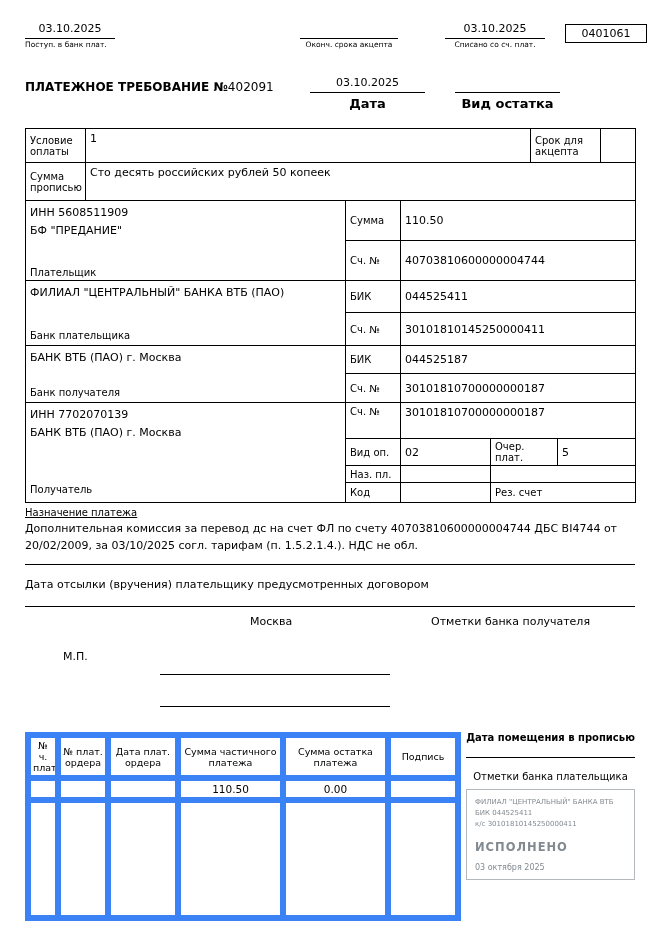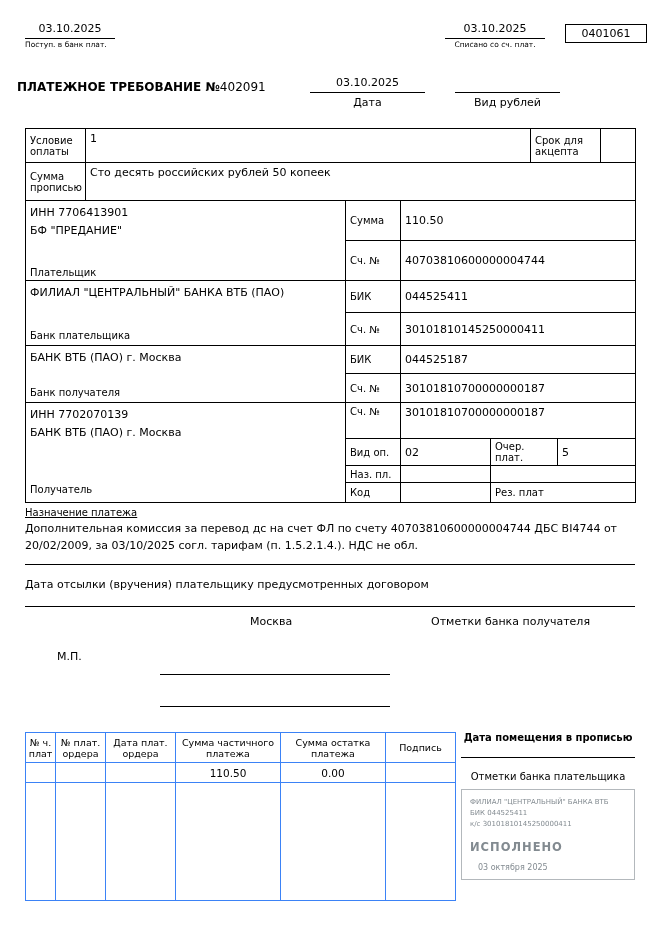--- a/index.html
+++ b/index.html
@@ -8,25 +8,25 @@
           font-family:"DejaVu Sans", sans-serif; color:#000; overflow:hidden; }
 
   
   .topzone { position:relative; height:128px; }
   .dateblock { position:absolute; text-align:center; }
   .dateblock .dval { font-size:11px; padding-bottom:3px; border-bottom:1px solid #000; min-height:16px; }
   .dateblock .dlbl { font-size:7.5px; padding-top:1px; }
   .dateblock .dlbl.left { text-align:left; }
   .formcode { position:absolute; left:565px; top:24px; width:82px; border:1.5px solid #000;
               text-align:center; font-size:11px; padding:2px 0; }
-  .doctitle { position:absolute; left:17px; top:80px; font-size:12px; font-weight:bold; }
+  .doctitle { position:absolute; left:25px; top:80px; font-size:12px; font-weight:bold; }
   .doctitle .num { font-weight:normal; }
   .labeledline { position:absolute; text-align:center; }
   .labeledline .lval { font-size:11px; padding-bottom:3px; border-bottom:1px solid #000; min-height:17px; }
-  .labeledline .llbl { font-size:11px; font-weight:normal; padding-top:3px; }
+  .labeledline .llbl { font-size:13px; font-weight:bold; padding-top:3px; }
 
   
   table.mt { border-collapse:collapse; table-layout:fixed; width:610px; margin-left:25px; }
   table.mt td { border:1px solid #000; font-size:11px; padding:2px 4px; vertical-align:middle; overflow:hidden; }
   table.mt td.small { font-size:10px; }
   table.mt td.vtop { vertical-align:top; padding-top:3px; }
   tr.r1 { height:34px;margin-top:48px; } tr.r2 { height:38px; }
   tr.r3a { height:40px; } tr.r3b { height:40px; }
   tr.r4a { height:32px; } tr.r4b { height:33px; }
   tr.r5a { height:28px; } tr.r5b { height:29px; }
@@ -39,66 +39,70 @@
   .purpose-label { margin:4px 0 3px 25px; font-size:10px;text-decoration:underline; }
   .purpose-text  { margin:0 25px; width:610px; font-size:11px; line-height:1.5;
                    padding-bottom:10px; border-bottom:1px solid #000; }
   .send-date { margin:13px 25px 0; width:610px; font-size:11px; padding-bottom:15px; border-bottom:1px solid #000; }
 
   .sig-row { display:flex; margin:8px 25px 0; font-size:11px; }
   .sig-row .sig-label { margin-left:225px; }
   .sig-row .bank-marks { margin-left:auto; margin-right:45px; }
 
   .mp-zone { position:relative; height:88px; margin:4px 25px 0; }
-  .mp-zone .mp { position:absolute; left:32px; top:18px; font-size:11px; }
+  .mp-zone .mp { position:absolute; left:38px; top:18px; font-size:11px; }
   .mp-zone .sline { position:absolute; left:135px; width:230px; border-bottom:1px solid #000; }
 
   
   .bottom { display:flex; margin:12px 25px 0; align-items:flex-start; }
   table.pt { border-collapse:collapse; table-layout:fixed; width:430px; }
-  table.pt td { border:1px solid #3b82f6; font-size:9.5px; text-align:center; padding:2px; vertical-align:middle; overflow:hidden; }
+  table.pt td { border:6px solid #3b82f6; font-size:9.5px; text-align:center; padding:2px; vertical-align:middle; overflow:hidden; }
   tr.ph { height:30px; } tr.pv { height:20px; } tr.pf { height:118px; }
   tr.pv td { font-size:10.5px; }
 
   .right-col { width:180px; margin-left:5px; }
   .card-label { font-size:10px; font-weight:bold; text-align:center; padding-bottom:14px; border-bottom:1px solid #000; }
   .marks-label { font-size:10px; font-weight:normal; text-align:center; margin-top:13px; }
   .stamp { border:1px solid #b3b8bc; margin-top:7px; padding:7px 8px; color:#828a90; }
   .stamp .s-sm { font-size:7px; line-height:1.55; }
   .stamp .s-status { font-size:11.5px; font-weight:bold; letter-spacing:1px; margin:10px 0 9px; }
-  .stamp .s-date { font-size:8px;margin-left:8px; }
+  .stamp .s-date { font-size:8px; }
 </style>
 </head>
 <body>
 
 <div class="page">
 
   <div class="topzone">
     <div class="dateblock" style="left:25px; top:22px; width:90px;">
       <div class="dval">03.10.2025</div>
       <div class="dlbl left">Поступ. в банк плат.</div>
     </div>
+    <div class="dateblock" style="left:300px; top:22px; width:98px;">
+      <div class="dval">&nbsp;</div>
+      <div class="dlbl">Оконч. срока акцепта</div>
+    </div>
     <div class="dateblock" style="left:445px; top:22px; width:100px;">
       <div class="dval">03.10.2025</div>
       <div class="dlbl">Списано со сч. плат.</div>
     </div>
     <div class="formcode">
       <span>0401061</span>
     </div>
 
     <div class="doctitle">
       <span>ПЛАТЕЖНОЕ ТРЕБОВАНИЕ №</span><span class="num">402091</span>
     </div>
     <div class="labeledline" style="left:310px; top:76px; width:115px;">
       <div class="lval">03.10.2025</div>
       <div class="llbl">Дата</div>
     </div>
     <div class="labeledline" style="left:455px; top:76px; width:105px;">
       <div class="lval">&nbsp;</div>
-      <div class="llbl">Вид рублей</div>
+      <div class="llbl">Вид остатка</div>
     </div>
   </div>
 
   <table class="mt">
     <colgroup>
       <col style="width:60px">
         <col style="width:260px">
         <col style="width:55px">
         <col style="width:90px">
       <col style="width:40px">
@@ -115,21 +119,21 @@
     </tr>
     <tr class="r2">
       <td class="small">Сумма прописью</td>
       <td colspan="7" class="vtop">Сто десять российских рублей 50 копеек</td>
     </tr>
 
     <tr class="r3a">
       <td colspan="2" rowspan="2" class="vtop">
         <div class="block-inner" style="height:74px;">
           <div class="nm">
-            <div>ИНН 7706413901</div>
+            <div>ИНН 5608511909</div>
             <div>БФ "ПРЕДАНИЕ"</div>
           </div>
           <div class="role">Плательщик</div>
         </div>
       </td>
       <td class="small">Сумма</td>
       <td colspan="5">110.50</td>
     </tr>
     <tr class="r3b">
       <td class="small">Сч. №</td>
@@ -186,21 +190,21 @@
       <td colspan="2">5</td>
     </tr>
     <tr class="r6c">
       <td class="small">Наз. пл.</td>
       <td></td>
       <td colspan="4"></td>
     </tr>
     <tr class="r6d">
       <td class="small">Код</td>
       <td></td>
-      <td colspan="4" class="small">Рез. плат</td>
+      <td colspan="4" class="small">Рез. счет</td>
     </tr>
   </tbody>
     </table>
 
   <div class="purpose-label">Назначение платежа</div>
   <div class="purpose-text">Дополнительная комиссия за перевод дс на счет ФЛ по счету 40703810600000004744 ДБС BI4744 от 20/02/2009, за 03/10/2025 согл. тарифам (п. 1.5.2.1.4.). НДС не обл.</div>
 
   <div class="send-date">Дата отсылки (вручения) плательщику предусмотренных договором</div>
 
   <div class="sig-row">

